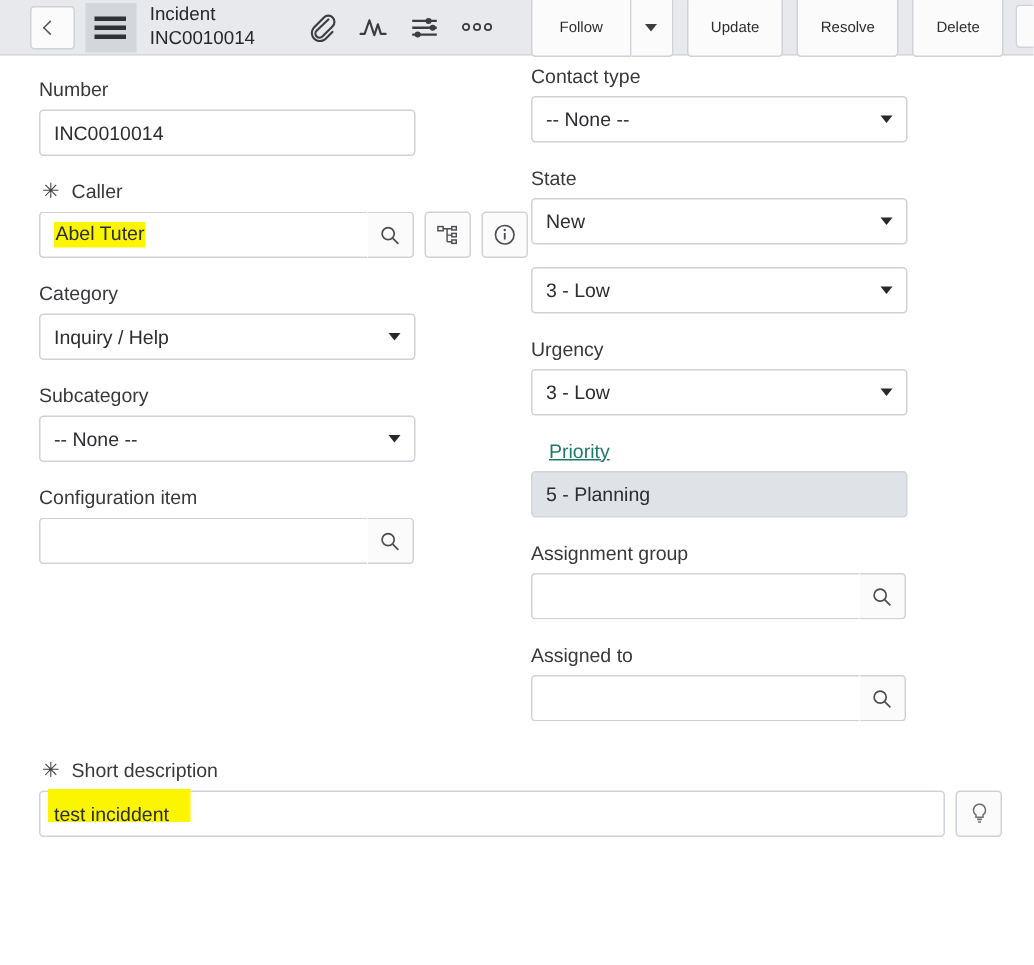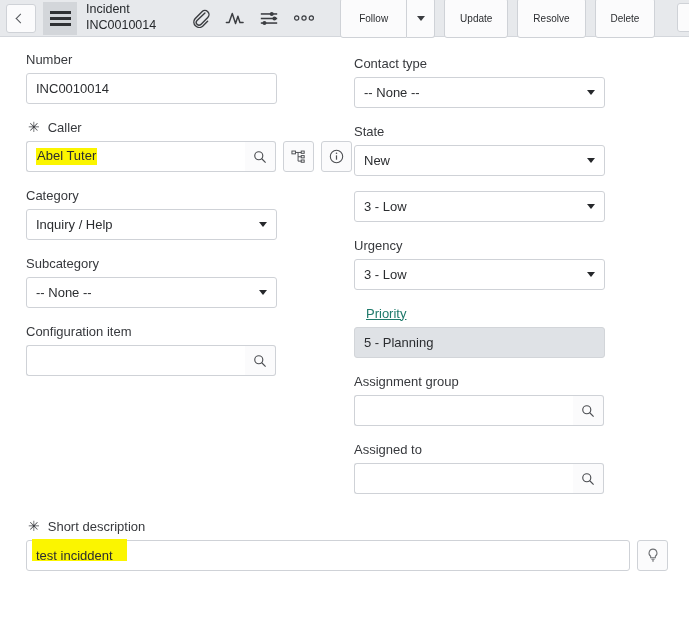--- a/index.html
+++ b/index.html
@@ -16,20 +16,21 @@
 
   
   .header {
     position: relative;
     height: 37px;
     background: #e7e9ec;
     border-bottom: 1px solid #d4d7dc;
     display: flex;
     align-items: center;
     padding: 0 6px;
+    justify-content: center;
   }
   .back-btn {
     width: 30px; height: 29px;
     background: #fbfbfc;
     border: 1px solid #cfd2d7;
     border-radius: 3px;
     display: flex; align-items: center; justify-content: center;
     cursor: pointer;
     flex: 0 0 auto;
   }
@@ -103,21 +104,21 @@
     border-radius: 3px;
   }
 
   
   .form {
     position: relative;
     padding: 0;
   }
   .cols { display: flex; }
   .col-left  { width: 353px; padding-left: 26px; padding-top: 14px; }
-  .col-right { width: 336px; padding-left: 1px;  padding-top: 18px; }
+  .col-right { width: 336px; padding-left: 1px;  padding-top: 5px; }
 
   .field { margin-bottom: 15px; }
   .label {
     display: flex; align-items: center;
     font-size: 13px;
     color: #37393d;
     margin-bottom: 6px;
     height: 16px;
   }
   .req-star {

